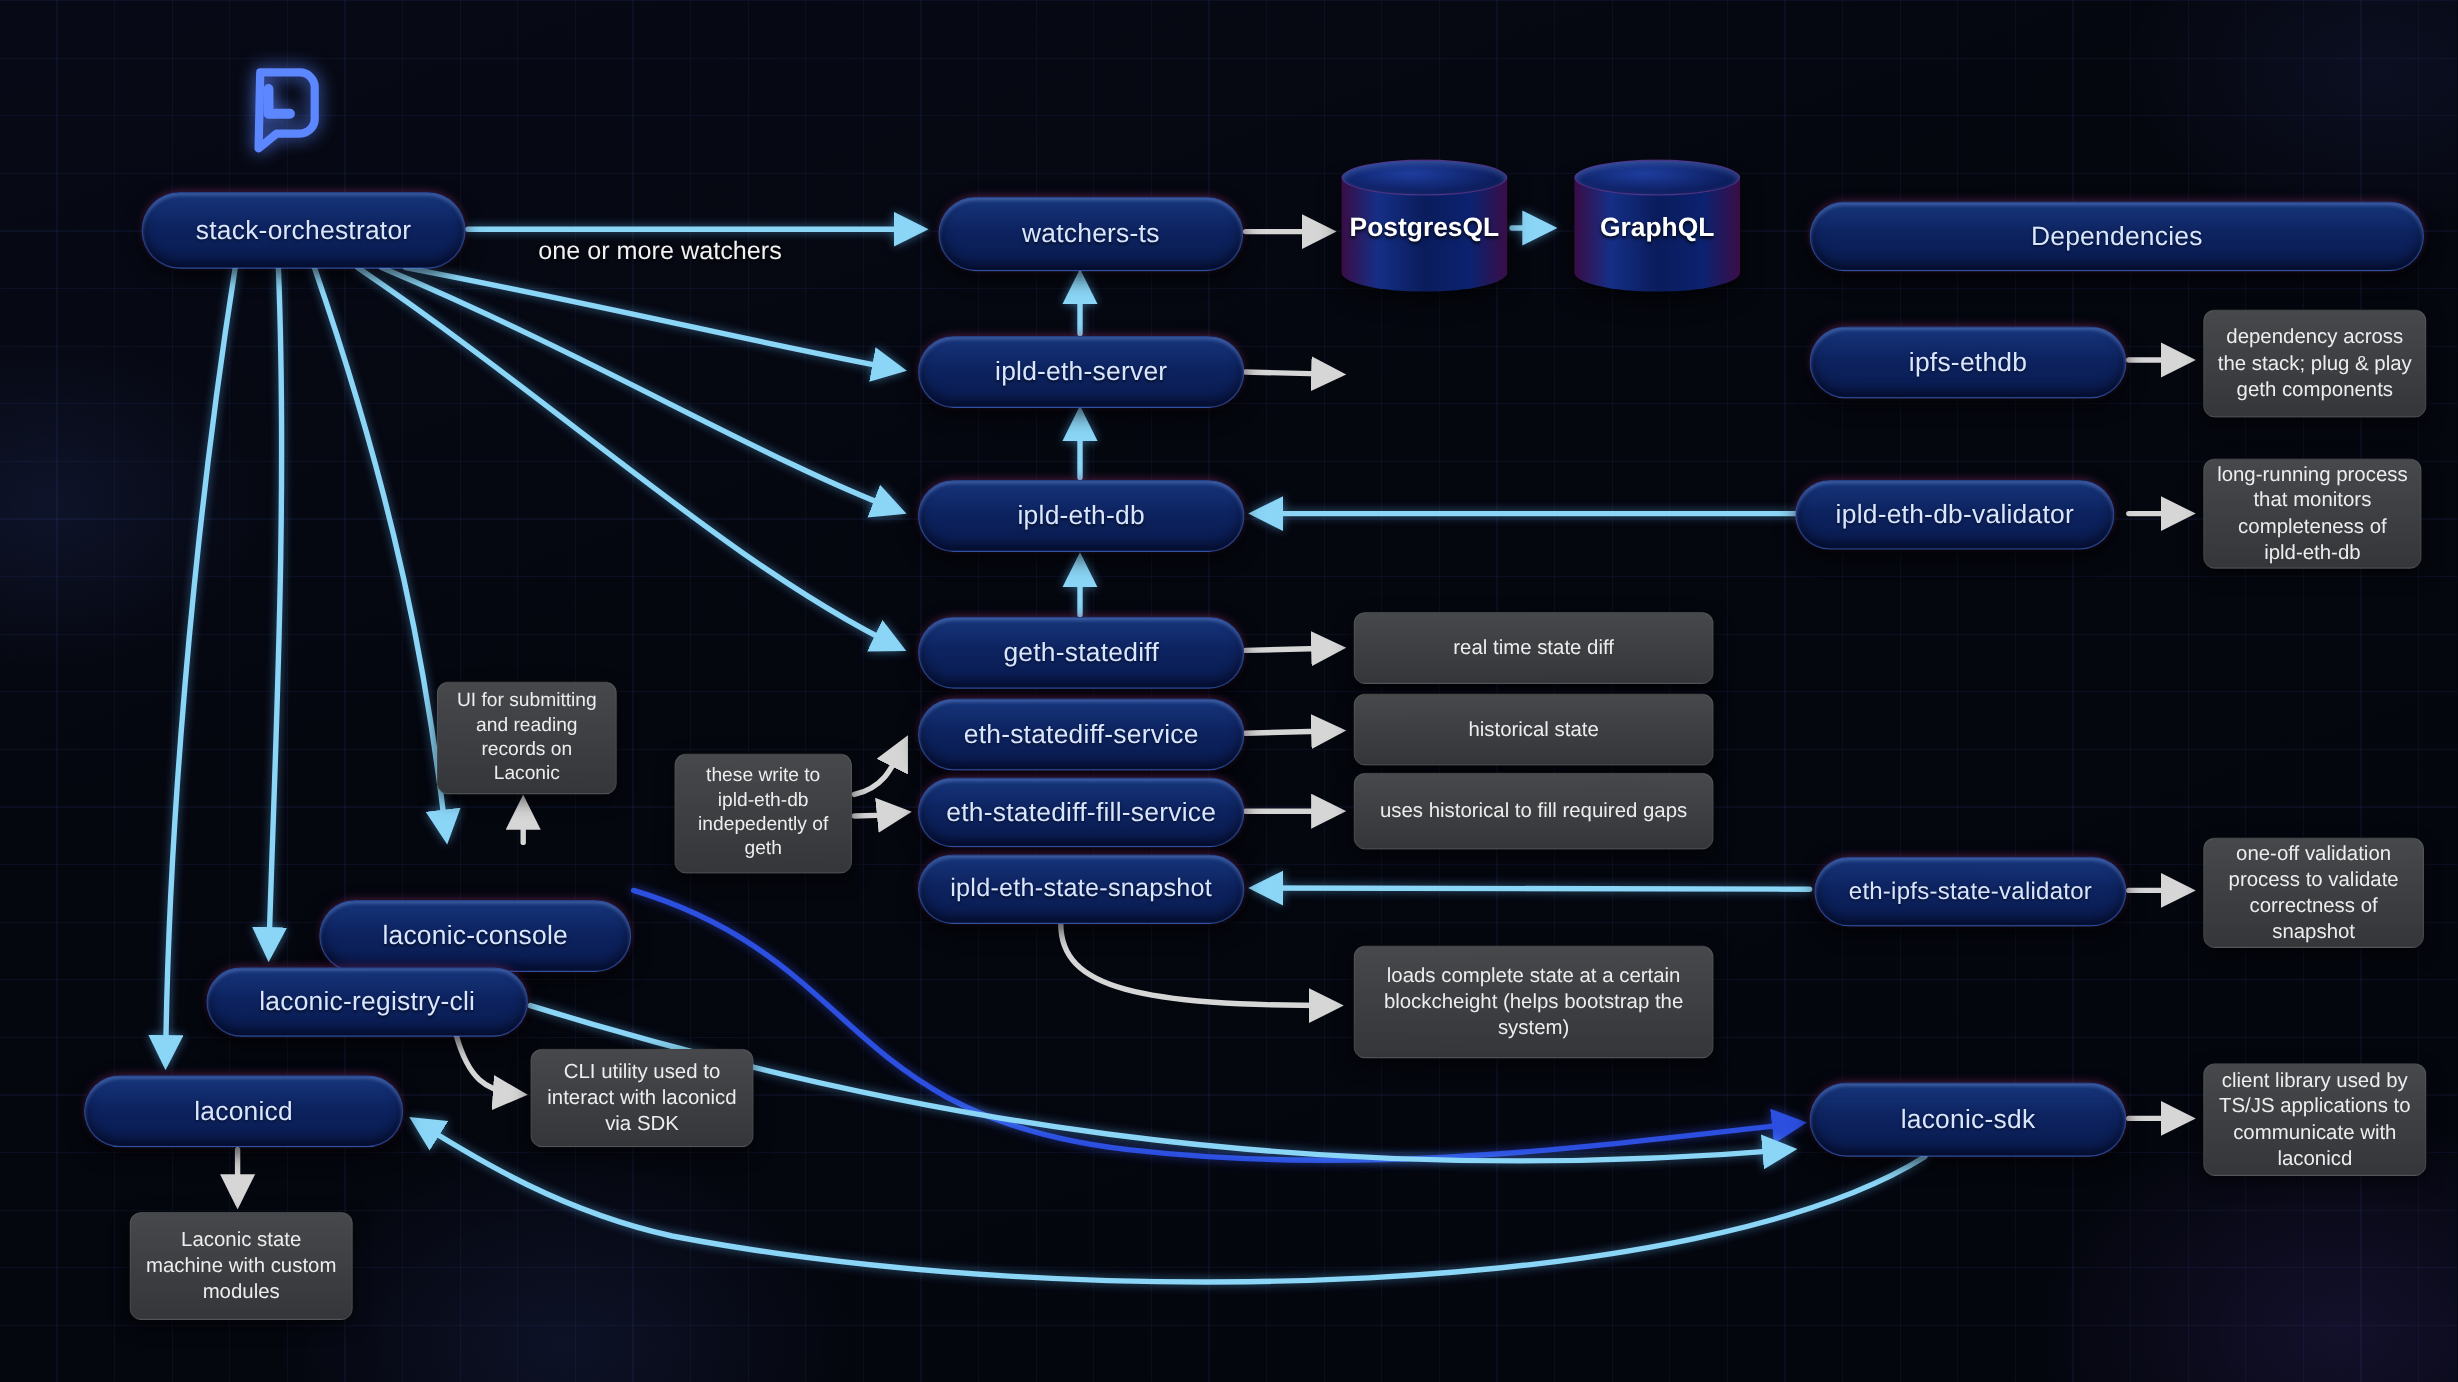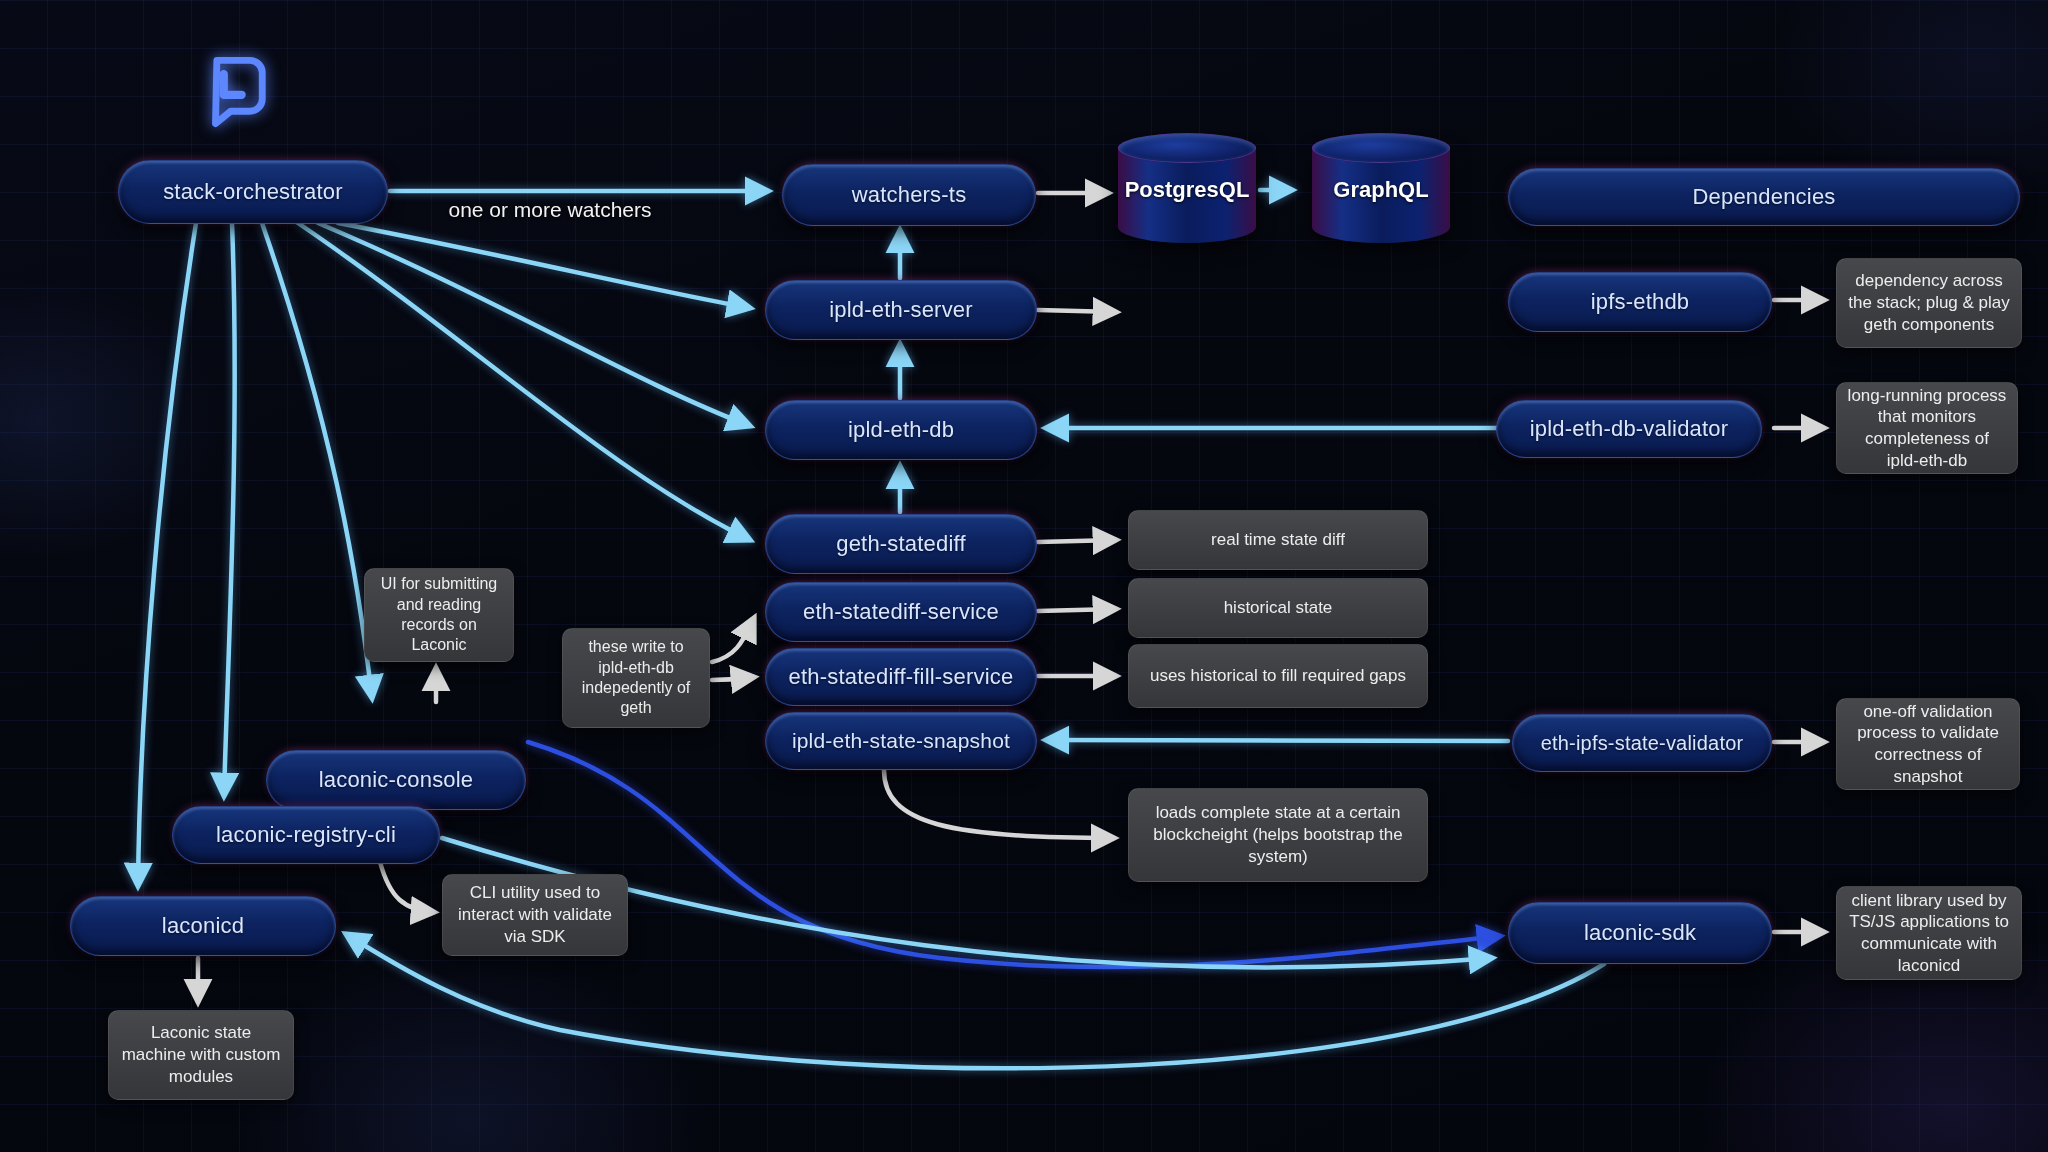--- a/index.html
+++ b/index.html
@@ -213,19 +213,19 @@
   <div class="note" style="left:1128px;top:644px;width:300px;height:64px;">uses historical to fill required gaps</div>
 
   <div class="note" style="left:364px;top:568px;width:150px;height:94px;font-size:16px;">UI for submitting and reading records on Laconic</div>
 
   <div class="note" style="left:562px;top:628px;width:148px;height:100px;font-size:16px;">these write to ipld-eth-db indepedently of geth</div>
 
   <div class="note" style="left:1836px;top:698px;width:184px;height:92px;">one-off validation process to validate correctness of snapshot</div>
 
   <div class="note" style="left:1128px;top:788px;width:300px;height:94px;">loads complete state at a certain blockcheight (helps bootstrap the system)</div>
 
-  <div class="note" style="left:442px;top:874px;width:186px;height:82px;">CLI utility used to interact with validate via SDK</div>
+  <div class="note" style="left:442px;top:874px;width:186px;height:82px;">CLI utility used to interact with laconicd via SDK</div>
 
   <div class="note" style="left:108px;top:1010px;width:186px;height:90px;">Laconic state machine with custom modules</div>
 
   <div class="note" style="left:1836px;top:886px;width:186px;height:94px;">client library used by TS/JS applications to communicate with laconicd</div>
 
 </div>
 
 </body></html>

